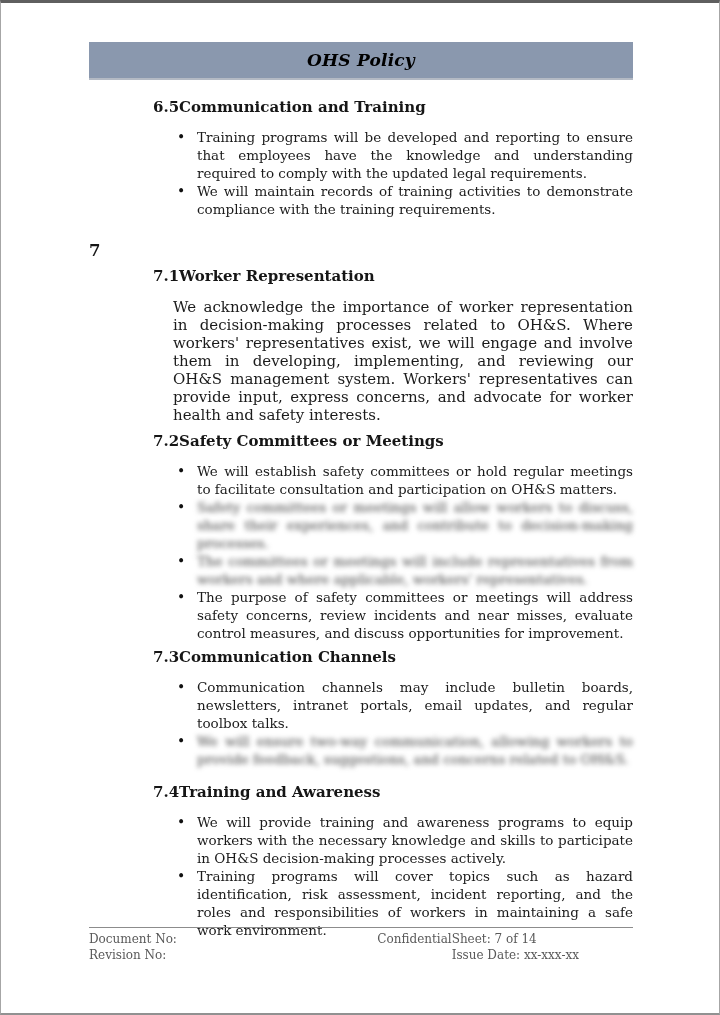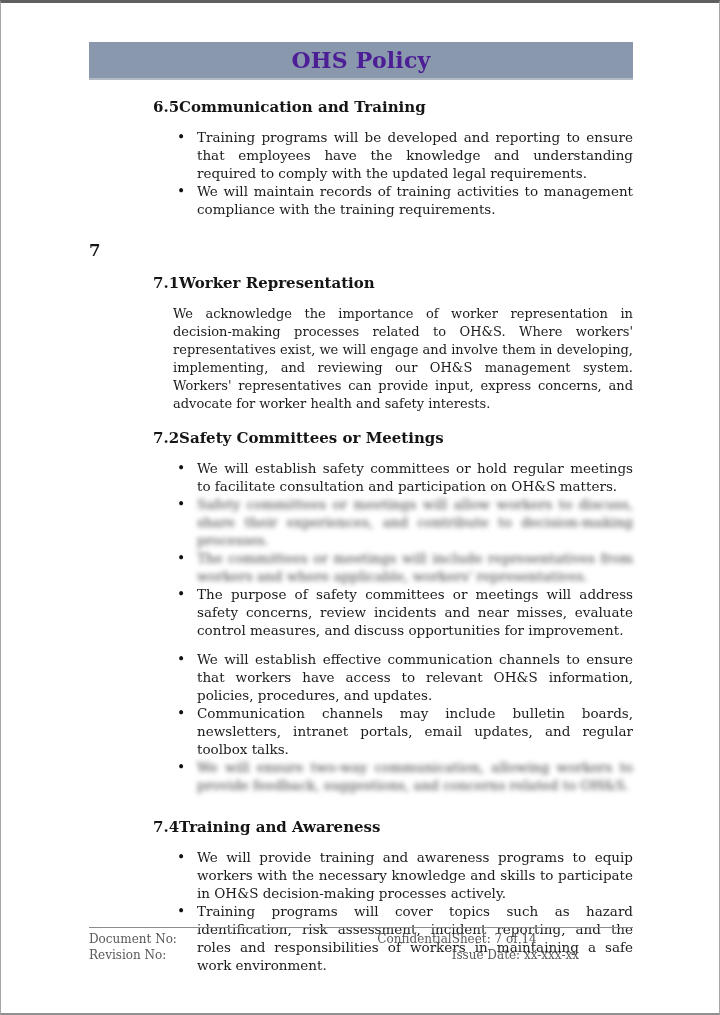--- a/index.html
+++ b/index.html
@@ -20,41 +20,42 @@
   .content { padding: 39px 86px 0 88px; }
 
   .headerbar {
     height: 36px;
     background: #8A98AE;
     border-bottom: 2px solid #b4bac4;
     text-align: center;
     line-height: 36px;
   }
   .headerbar .doc-title {
-    color: #4c1d95;
-    font-size: 22px;
+    color: #000000;
+    font-size: 17px;
     font-weight: bold;
     letter-spacing: 0.2px;
+    font-style: italic;
   }
 
   .h1, .h2 {
     display: flex;
     font-weight: bold;
     color: #161616;
     margin: 0;
   }
   .h1 { font-size: 16.5px; line-height: 20px; margin-top: 23px; }
-  .h2 { font-size: 15px; line-height: 19px; margin-top: 13px; margin-left: 64px; }
+  .h2 { font-size: 15px; line-height: 19px; margin-top: 6px; margin-left: 64px; }
   .h2.first { margin-top: 18px; }
   .h1 .hnum { min-width: 23px; }
   .h2 .hnum { min-width: 26px; }
 
   .para {
-    margin: 12px 0 16px 84px;
-    font-size: 13px;
+    margin: 12px 0 8px 84px;
+    font-size: 15px;
     line-height: 18px;
     text-align: justify;
   }
 
   ul.bullets {
     list-style: none;
     margin: 11px 0 0 87px;
     padding: 0;
   }
   ul.bullets li {
@@ -103,21 +104,21 @@
     <div class="headerbar">
       <span class="doc-title">OHS Policy</span>
     </div>
 
     <div class="h2 first">
       <span class="hnum">6.5</span>
       <span class="htxt">Communication and Training</span>
     </div>
     <ul class="bullets">
       <li><span>Training programs will be developed and reporting to ensure that employees have the knowledge and understanding required to comply with the updated legal requirements.</span></li>
-      <li><span>We will maintain records of training activities to management compliance with the training requirements.</span></li>
+      <li><span>We will maintain records of training activities to demonstrate compliance with the training requirements.</span></li>
     </ul>
 
     <div class="h1">
       <span class="hnum">7</span>
     </div>
 
     <div class="h2">
       <span class="hnum">7.1</span>
       <span class="htxt">Worker Representation</span>
     </div>
@@ -127,27 +128,30 @@
       <span class="hnum">7.2</span>
       <span class="htxt">Safety Committees or Meetings</span>
     </div>
     <ul class="bullets">
       <li><span>We will establish safety committees or hold regular meetings to facilitate consultation and participation on OH&amp;S matters.</span></li>
       <li><span class="blurred">Safety committees or meetings will allow workers to discuss, share their experiences, and contribute to decision-making processes.</span></li>
       <li><span class="blurred">The committees or meetings will include representatives from workers and where applicable, workers' representatives.</span></li>
       <li><span>The purpose of safety committees or meetings will address safety concerns, review incidents and near misses, evaluate control measures, and discuss opportunities for improvement.</span></li>
     </ul>
 
+    <div class="h2">
+      <span class="hnum">7.3</span>
+      <span class="htxt">Communication Channels</span>
+    </div>
     <ul class="bullets">
-      <li><span>We will establish effective communication channels to ensure that workers have access to relevant OH&amp;S information, policies, procedures, and updates.</span></li>
       <li><span>Communication channels may include bulletin boards, newsletters, intranet portals, email updates, and regular toolbox talks.</span></li>
       <li><span class="blurred">We will ensure two-way communication, allowing workers to provide feedback, suggestions, and concerns related to OH&amp;S.</span></li>
     </ul>
 
-    <div class="h2" style="margin-top:24px;">
+    <div class="h2" style="margin-top:15px;">
       <span class="hnum">7.4</span>
       <span class="htxt">Training and Awareness</span>
     </div>
     <ul class="bullets">
       <li><span>We will provide training and awareness programs to equip workers with the necessary knowledge and skills to participate in OH&amp;S decision-making processes actively.</span></li>
       <li><span>Training programs will cover topics such as hazard identification, risk assessment, incident reporting, and the roles and responsibilities of workers in maintaining a safe work environment.</span></li>
     </ul>
 
   </div>
 

